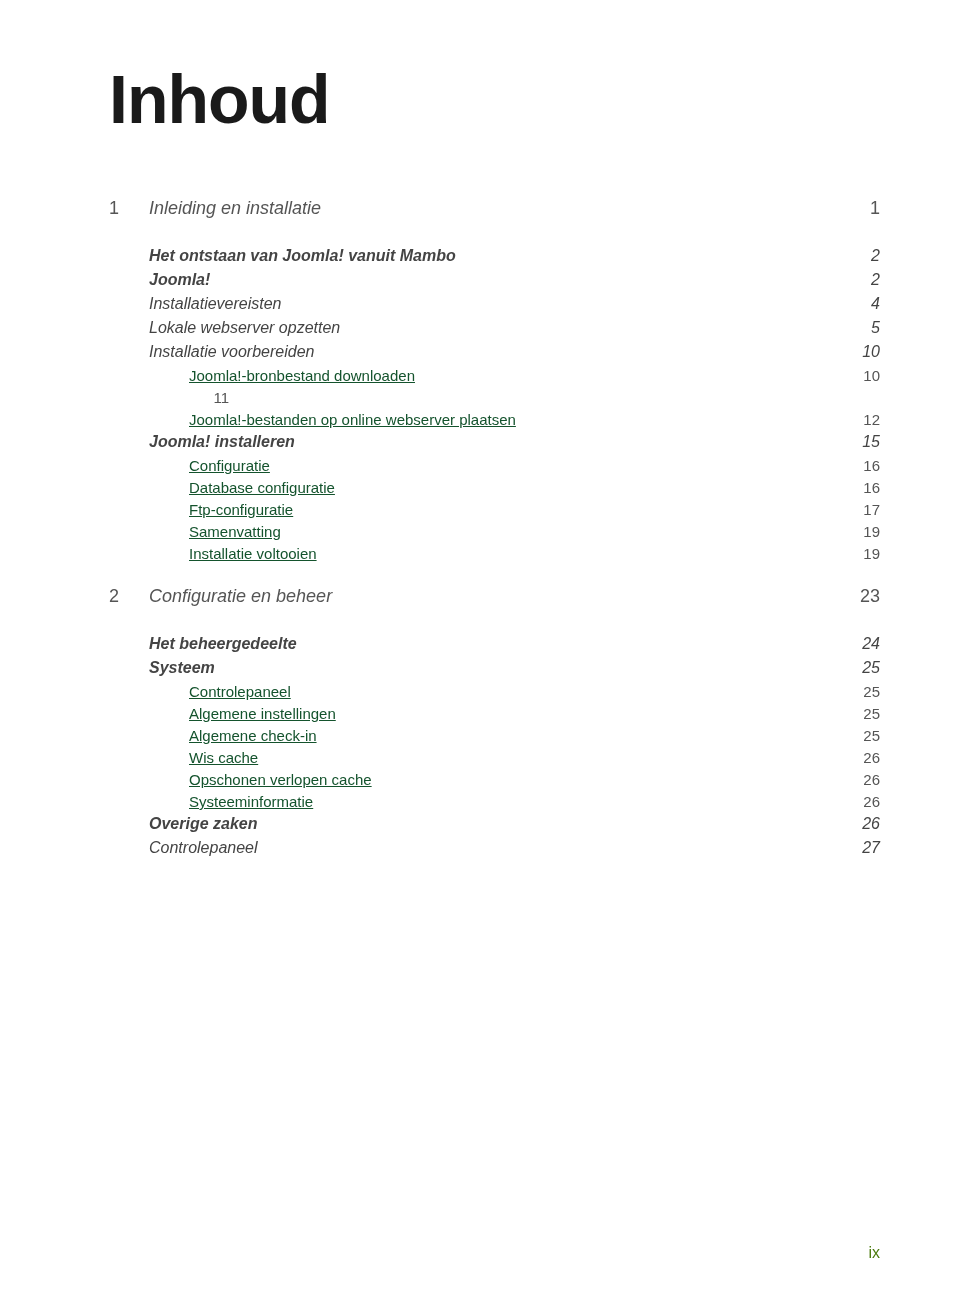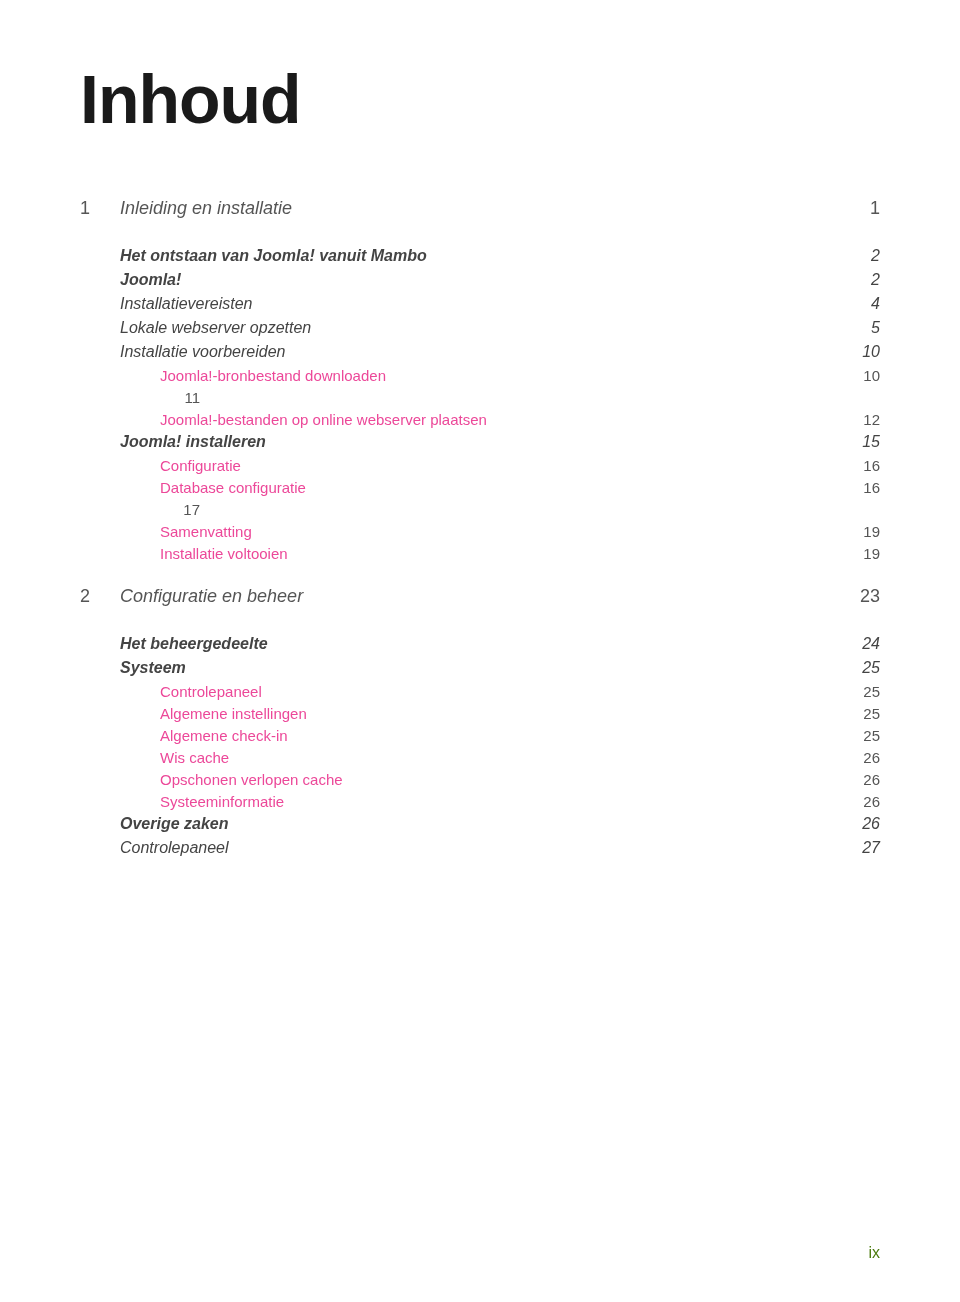--- a/index.html
+++ b/index.html
@@ -13,20 +13,21 @@
       font-family: Arial, Helvetica, sans-serif;
       color: #333333;
       width: 960px;
       min-height: 1302px;
       position: relative;
     }
 
     .page-container {
       padding: 60px 80px 60px 80px;
       max-width: 960px;
+      margin-left: 29px;
     }
 
     .page-title {
       font-size: 68px;
       font-weight: bold;
       color: #1a1a1a;
       margin-bottom: 60px;
       letter-spacing: -1px;
     }
 
@@ -84,22 +85,23 @@
 
     .toc-subentry {
       display: flex;
       align-items: baseline;
       margin-bottom: 5px;
       padding-left: 80px;
     }
 
     .toc-subentry-title {
       font-size: 15px;
-      color: #ec4899;
+      color: #14532d;
       flex: 1;
+      text-decoration: underline;
     }
 
     .toc-subentry-page {
       font-size: 15px;
       color: #555555;
       min-width: 40px;
       text-align: right;
     }
 
     .section-gap {
@@ -165,20 +167,21 @@
       </div>
       <div class="toc-subentry">
         <span class="toc-subentry-title">Configuratie</span>
         <span class="toc-subentry-page">16</span>
       </div>
       <div class="toc-subentry">
         <span class="toc-subentry-title">Database configuratie</span>
         <span class="toc-subentry-page">16</span>
       </div>
       <div class="toc-subentry">
+        <span class="toc-subentry-title">Ftp-configuratie</span>
         <span class="toc-subentry-page">17</span>
       </div>
       <div class="toc-subentry">
         <span class="toc-subentry-title">Samenvatting</span>
         <span class="toc-subentry-page">19</span>
       </div>
       <div class="toc-subentry">
         <span class="toc-subentry-title">Installatie voltooien</span>
         <span class="toc-subentry-page">19</span>
       </div>

